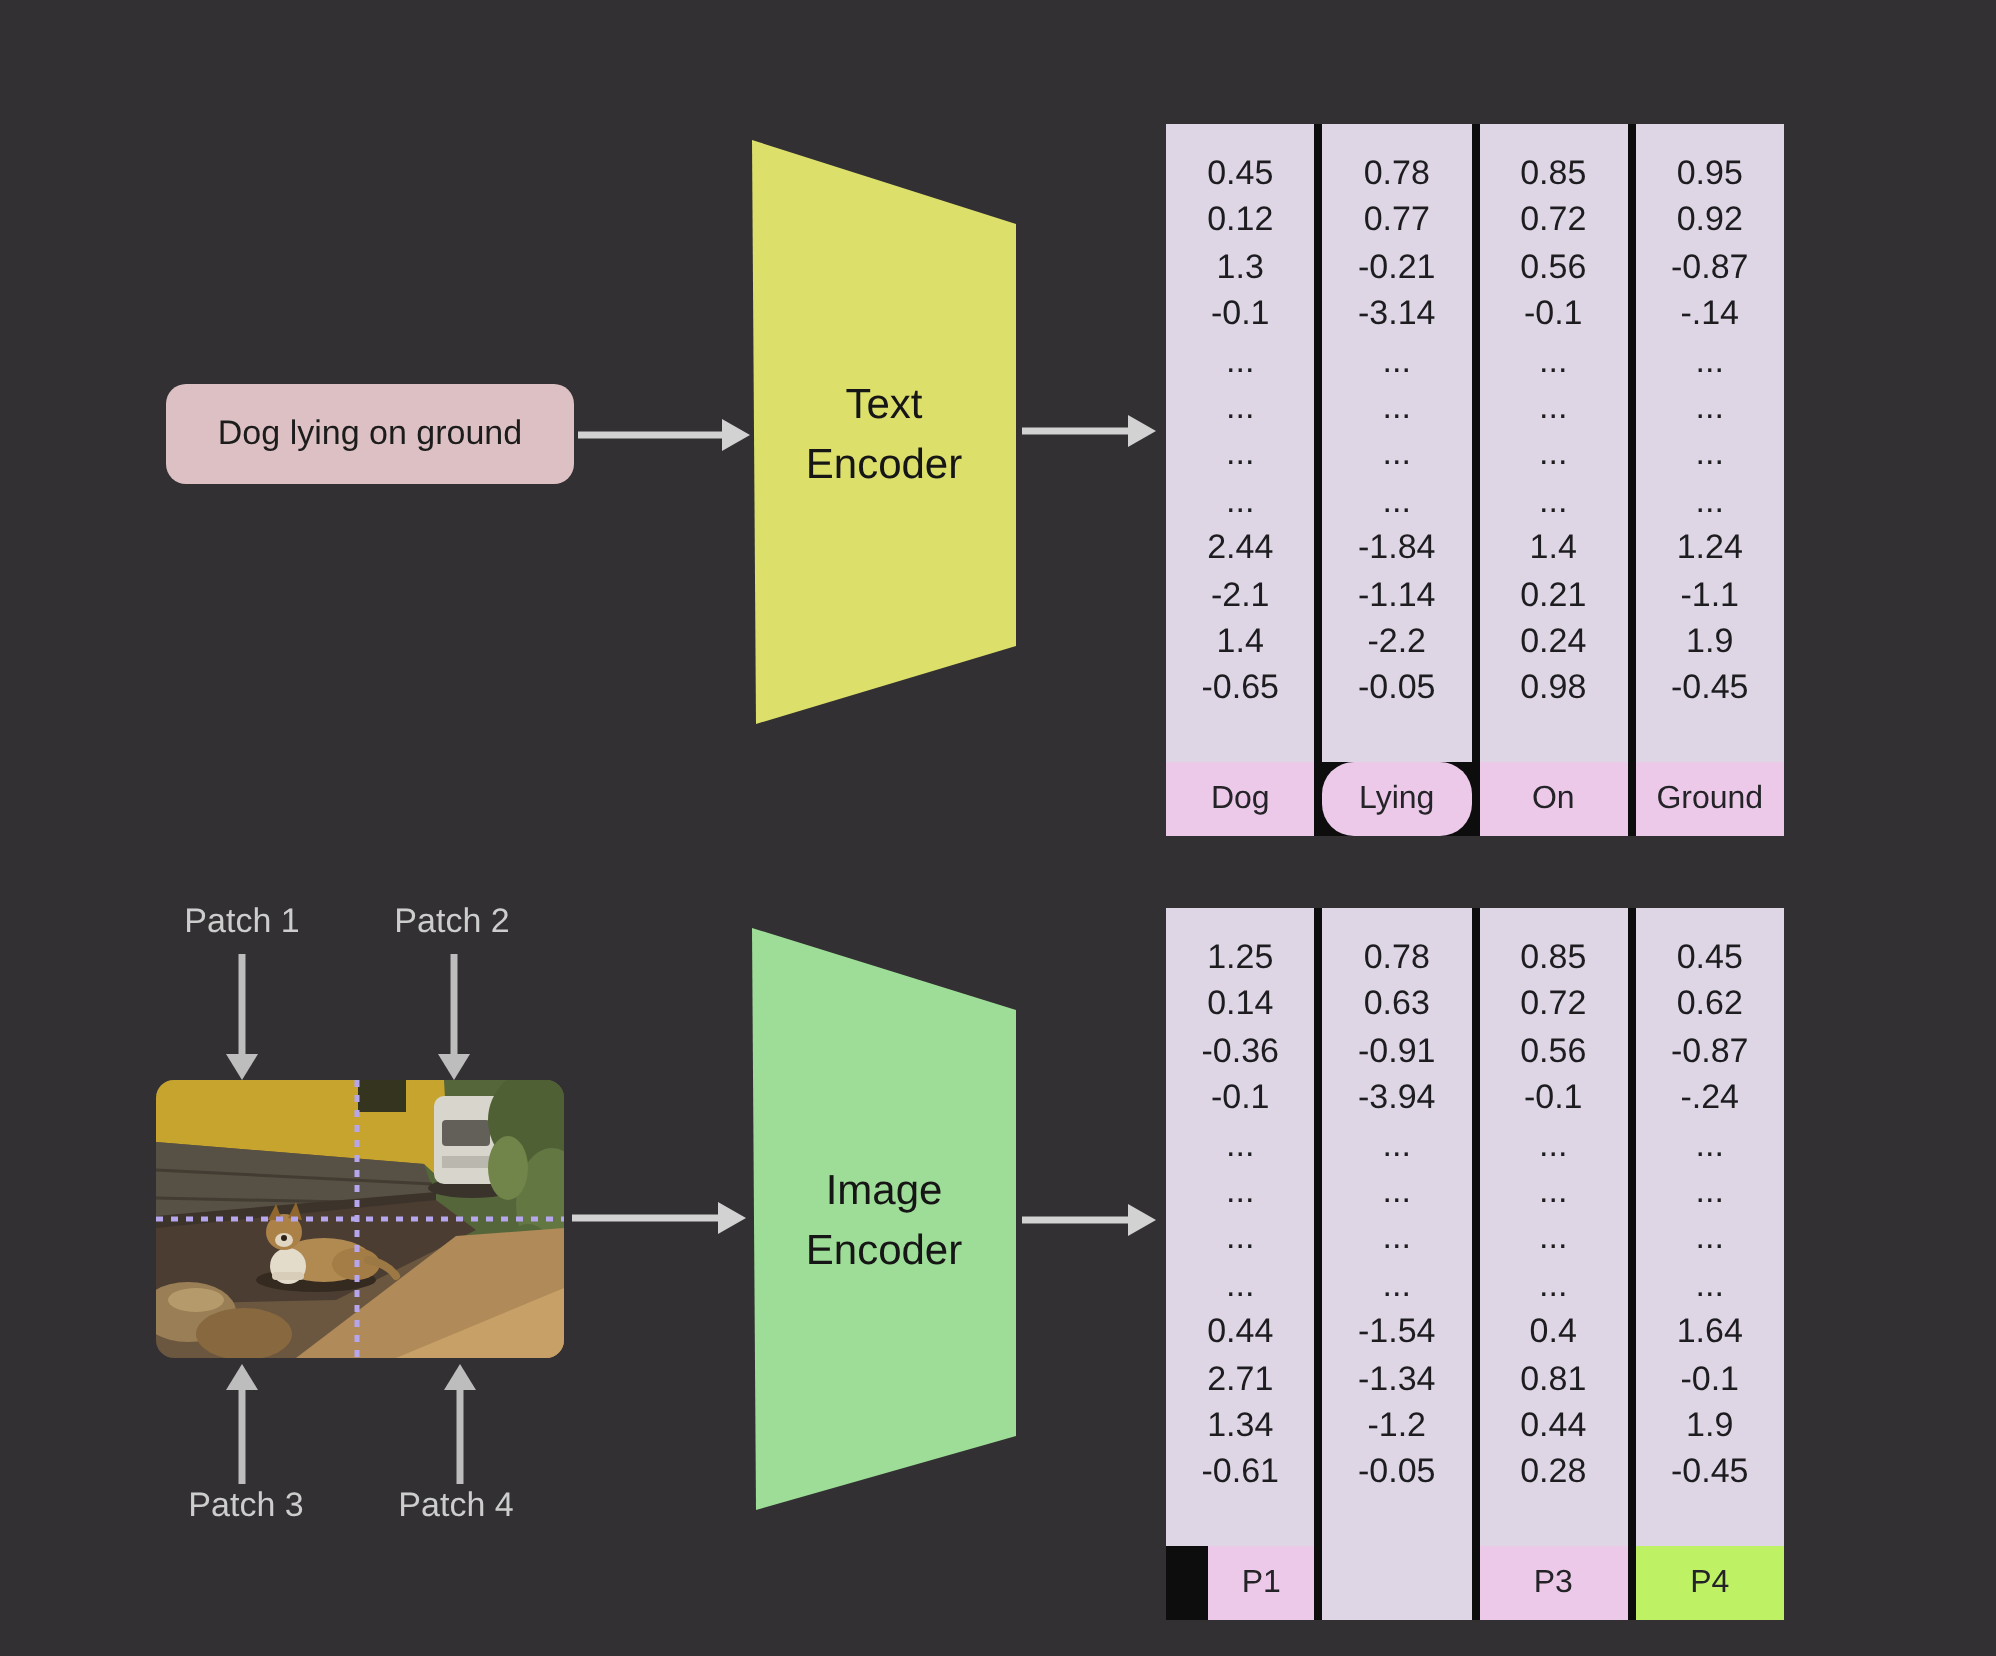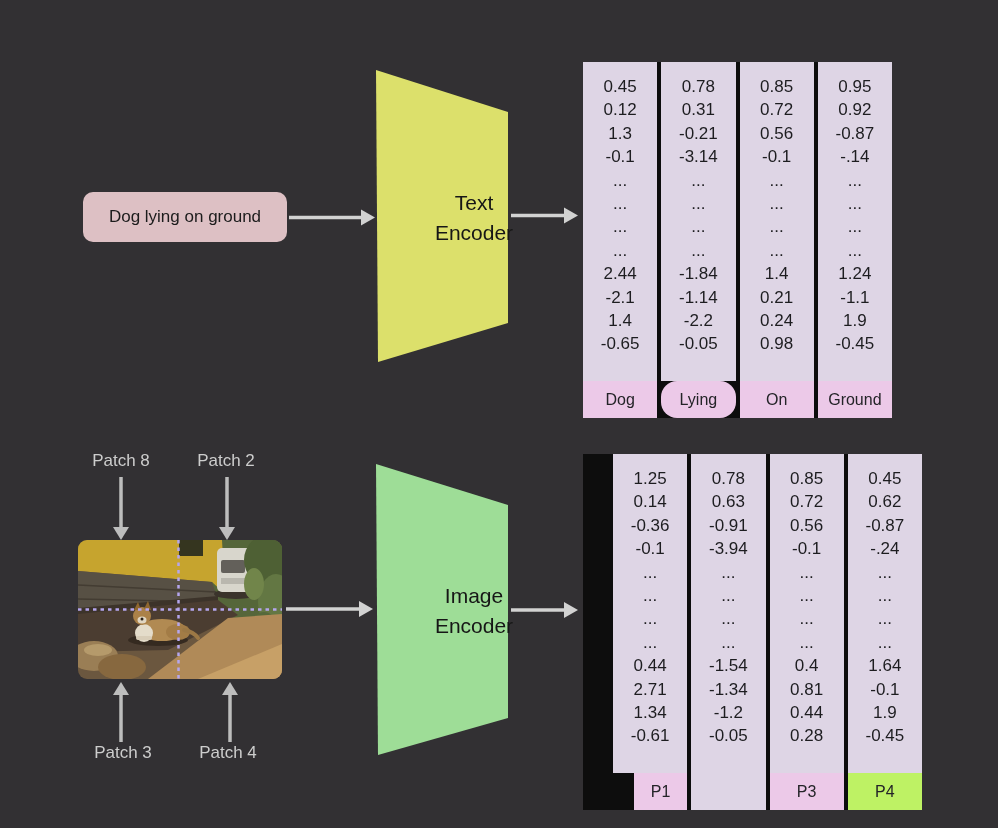--- a/index.html
+++ b/index.html
@@ -14,37 +14,37 @@
 
   
   .overlay{position:absolute;left:0;top:0;width:998px;height:828px;}
   .arrow-line{stroke:#d2d2d2;stroke-width:3.5;}
   .arrow-head{fill:#d2d2d2;}
   .patch-arrow{stroke:#bdbdbd;stroke-width:3.5;}
   .patch-head{fill:#bdbdbd;}
 
   
   .encoder-label{position:absolute;width:130px;left:377px;text-align:center;
-    font-size:21px;line-height:30px;color:#161616;margin-left:32px;}
+    font-size:21px;line-height:30px;color:#161616;}
   .encoder-label.text-enc{top:188px;}
   .encoder-label.image-enc{top:581px;}
 
   
   .patch-label{position:absolute;width:86px;text-align:center;
     font-size:17px;color:#cdcdcd;}
 
   
   .photo{position:absolute;left:78px;top:540px;width:204px;height:139px;
     border-radius:9px;overflow:hidden;}
 
   
   .vec-block{position:absolute;left:583px;width:309px;height:356px;
     display:flex;gap:4px;background:#0d0d0d;}
   .vec-block.top{top:62px;}
-  .vec-block.bottom{top:454px;padding-left:30px;}
+  .vec-block.bottom{top:454px;}
   .vec-col{flex:1;display:flex;flex-direction:column;}
   .vec-values{flex:1;padding-top:13px;text-align:center;
     font-size:17px;line-height:23.4px;color:#1d1d20;}
   .vec-label{height:37px;display:flex;align-items:center;justify-content:center;
     font-size:16px;color:#242428;}
 </style>
 </head>
 <body>
 
 <div class="canvas">
@@ -98,21 +98,21 @@
 
   <div class="encoder-label text-enc">
     <div>Text</div>
     <div>Encoder</div>
   </div>
   <div class="encoder-label image-enc">
     <div>Image</div>
     <div>Encoder</div>
   </div>
 
-  <div class="patch-label" style="left:78px;top:451px;">Patch 8</div>
+  <div class="patch-label" style="left:78px;top:451px;">Patch 1</div>
   <div class="patch-label" style="left:183px;top:451px;">Patch 2</div>
   <div class="patch-label" style="left:80px;top:743px;">Patch 3</div>
   <div class="patch-label" style="left:185px;top:743px;">Patch 4</div>
 
   <div class="photo">
     <svg width="204" height="139" viewBox="0 0 204 139">
       <rect width="204" height="139" fill="#6b573f"></rect>
       <rect x="128" y="0" width="76" height="80" fill="#55663a"></rect>
 
       <g>
@@ -187,21 +187,21 @@
           <div>2.44</div>
           <div>-2.1</div>
           <div>1.4</div>
           <div>-0.65</div>
         </div>
       <div class="vec-label" style="background-color: rgb(236, 201, 232);">Dog</div>
     </div>
     <div class="vec-col">
       <div class="vec-values" style="background-color: rgb(222, 213, 229);">
           <div>0.78</div>
-          <div>0.31</div>
+          <div>0.77</div>
           <div>-0.21</div>
           <div>-3.14</div>
           <div>...</div>
           <div>...</div>
           <div>...</div>
           <div>...</div>
           <div>-1.84</div>
           <div>-1.14</div>
           <div>-2.2</div>
           <div>-0.05</div>

